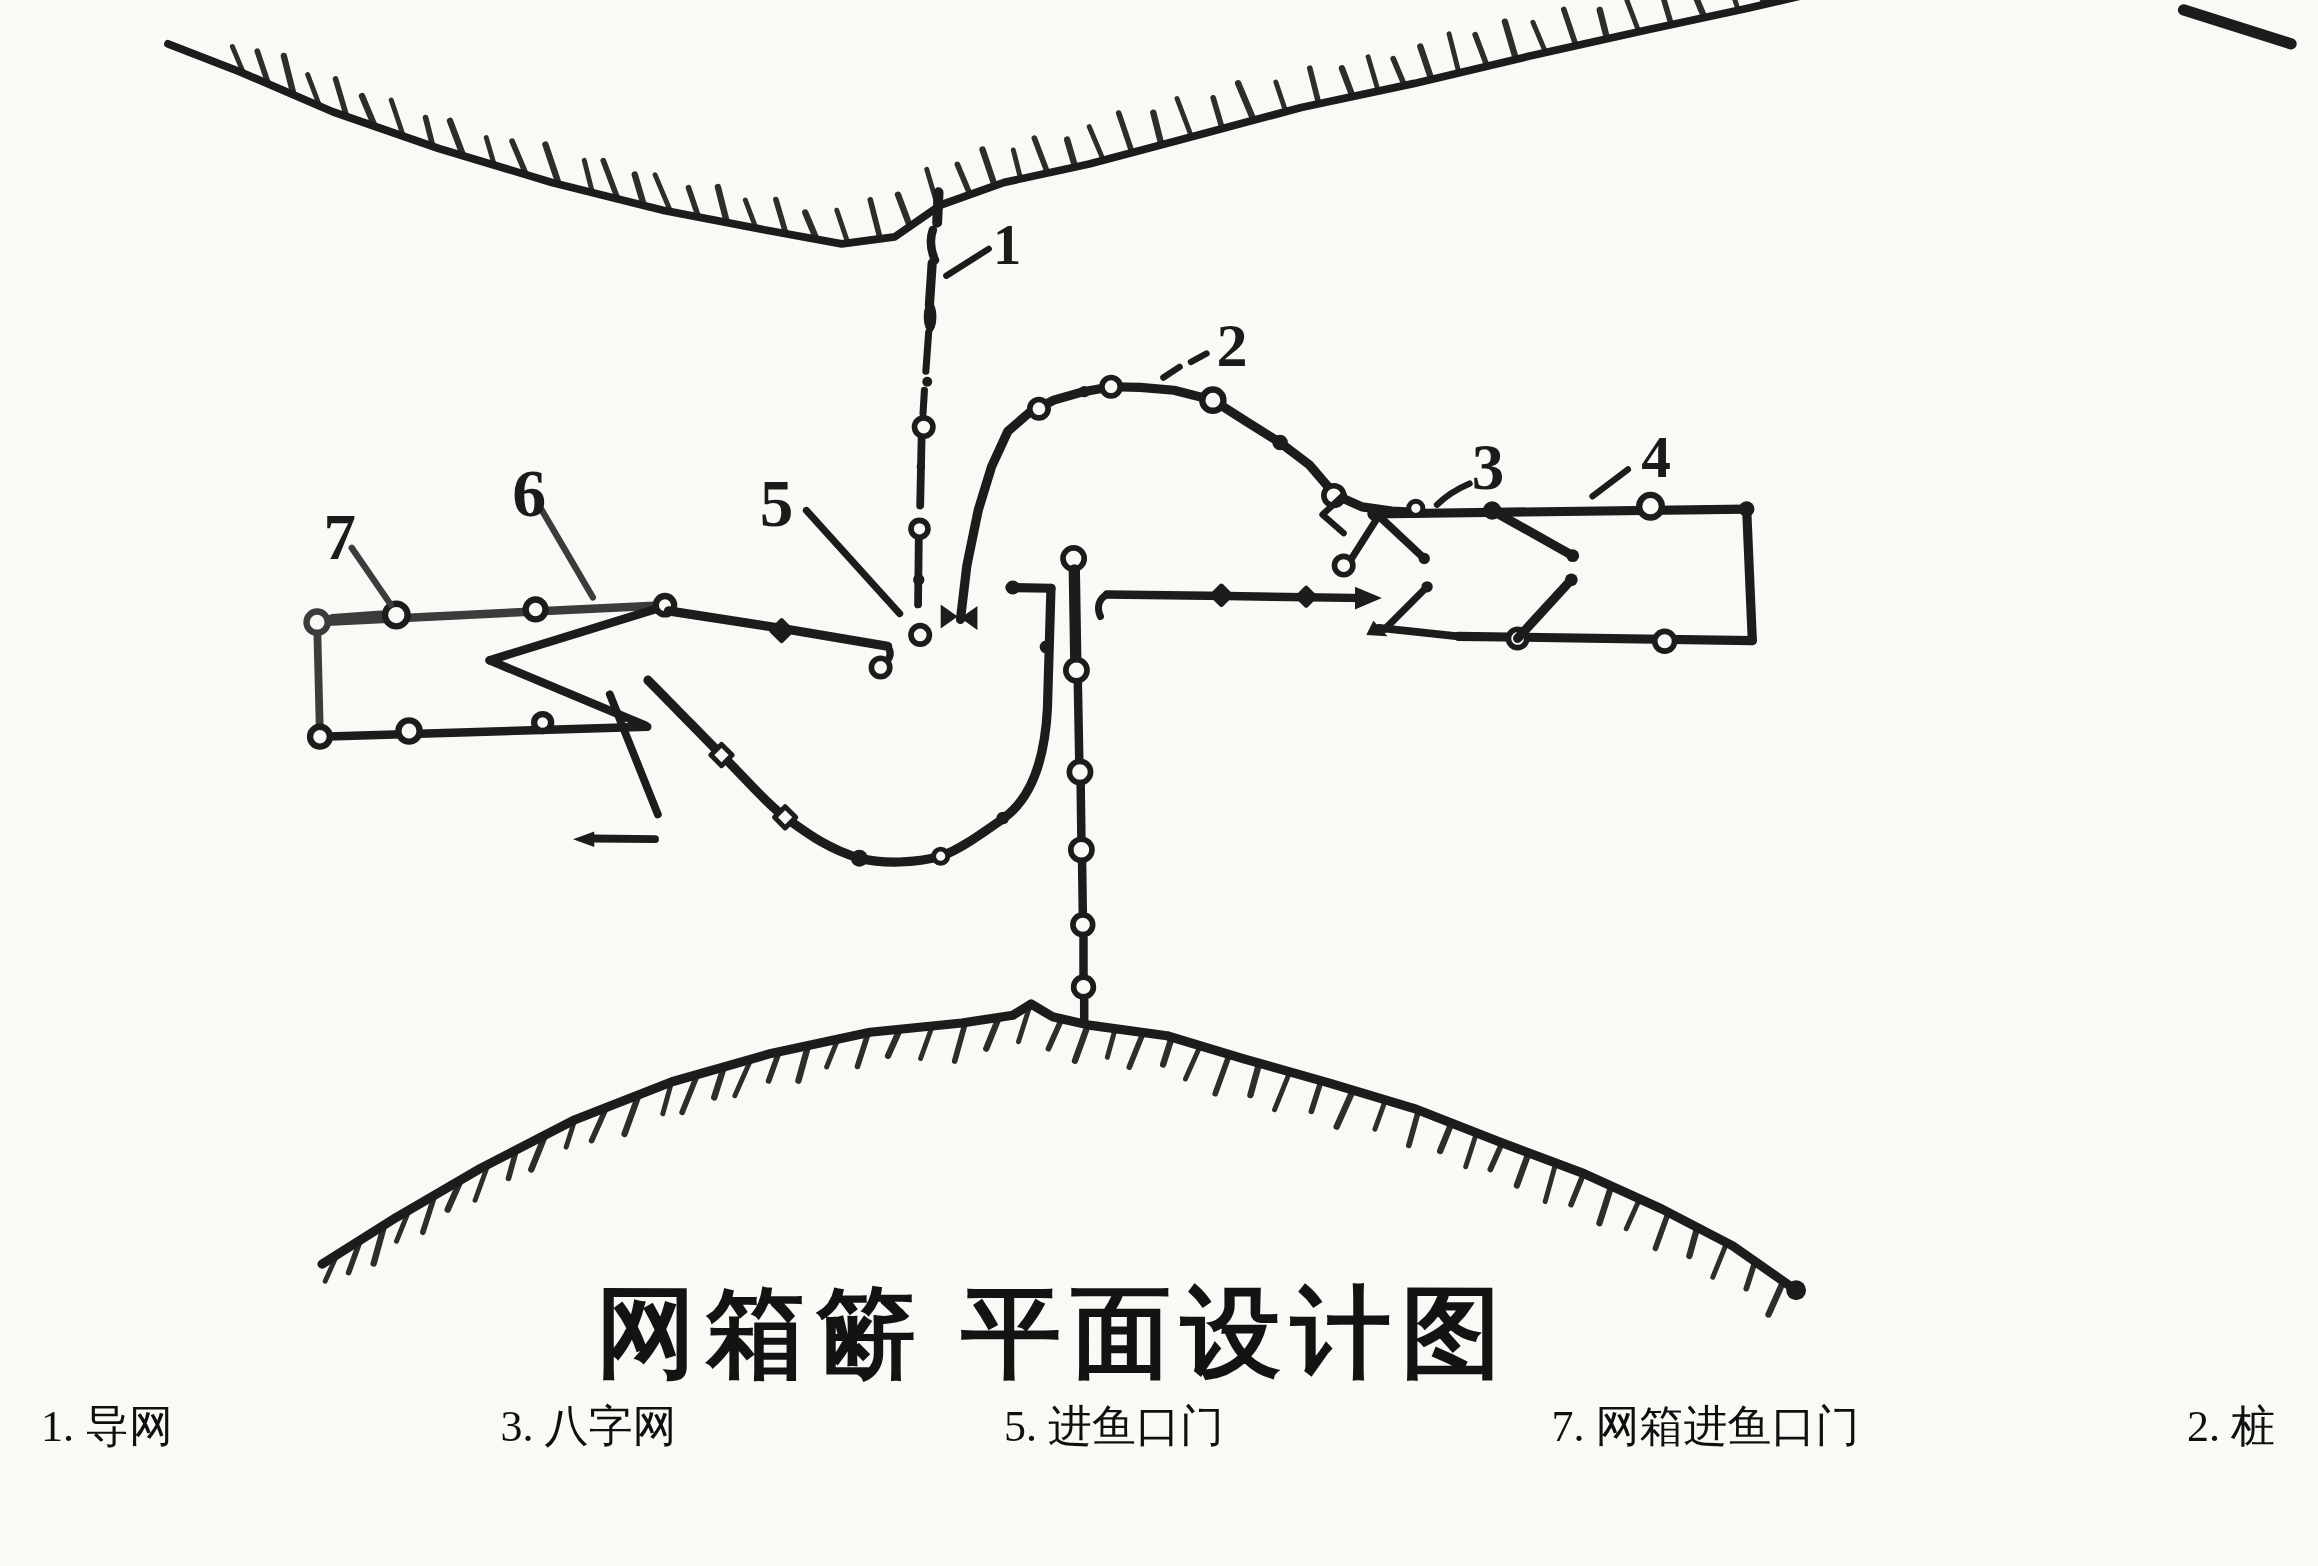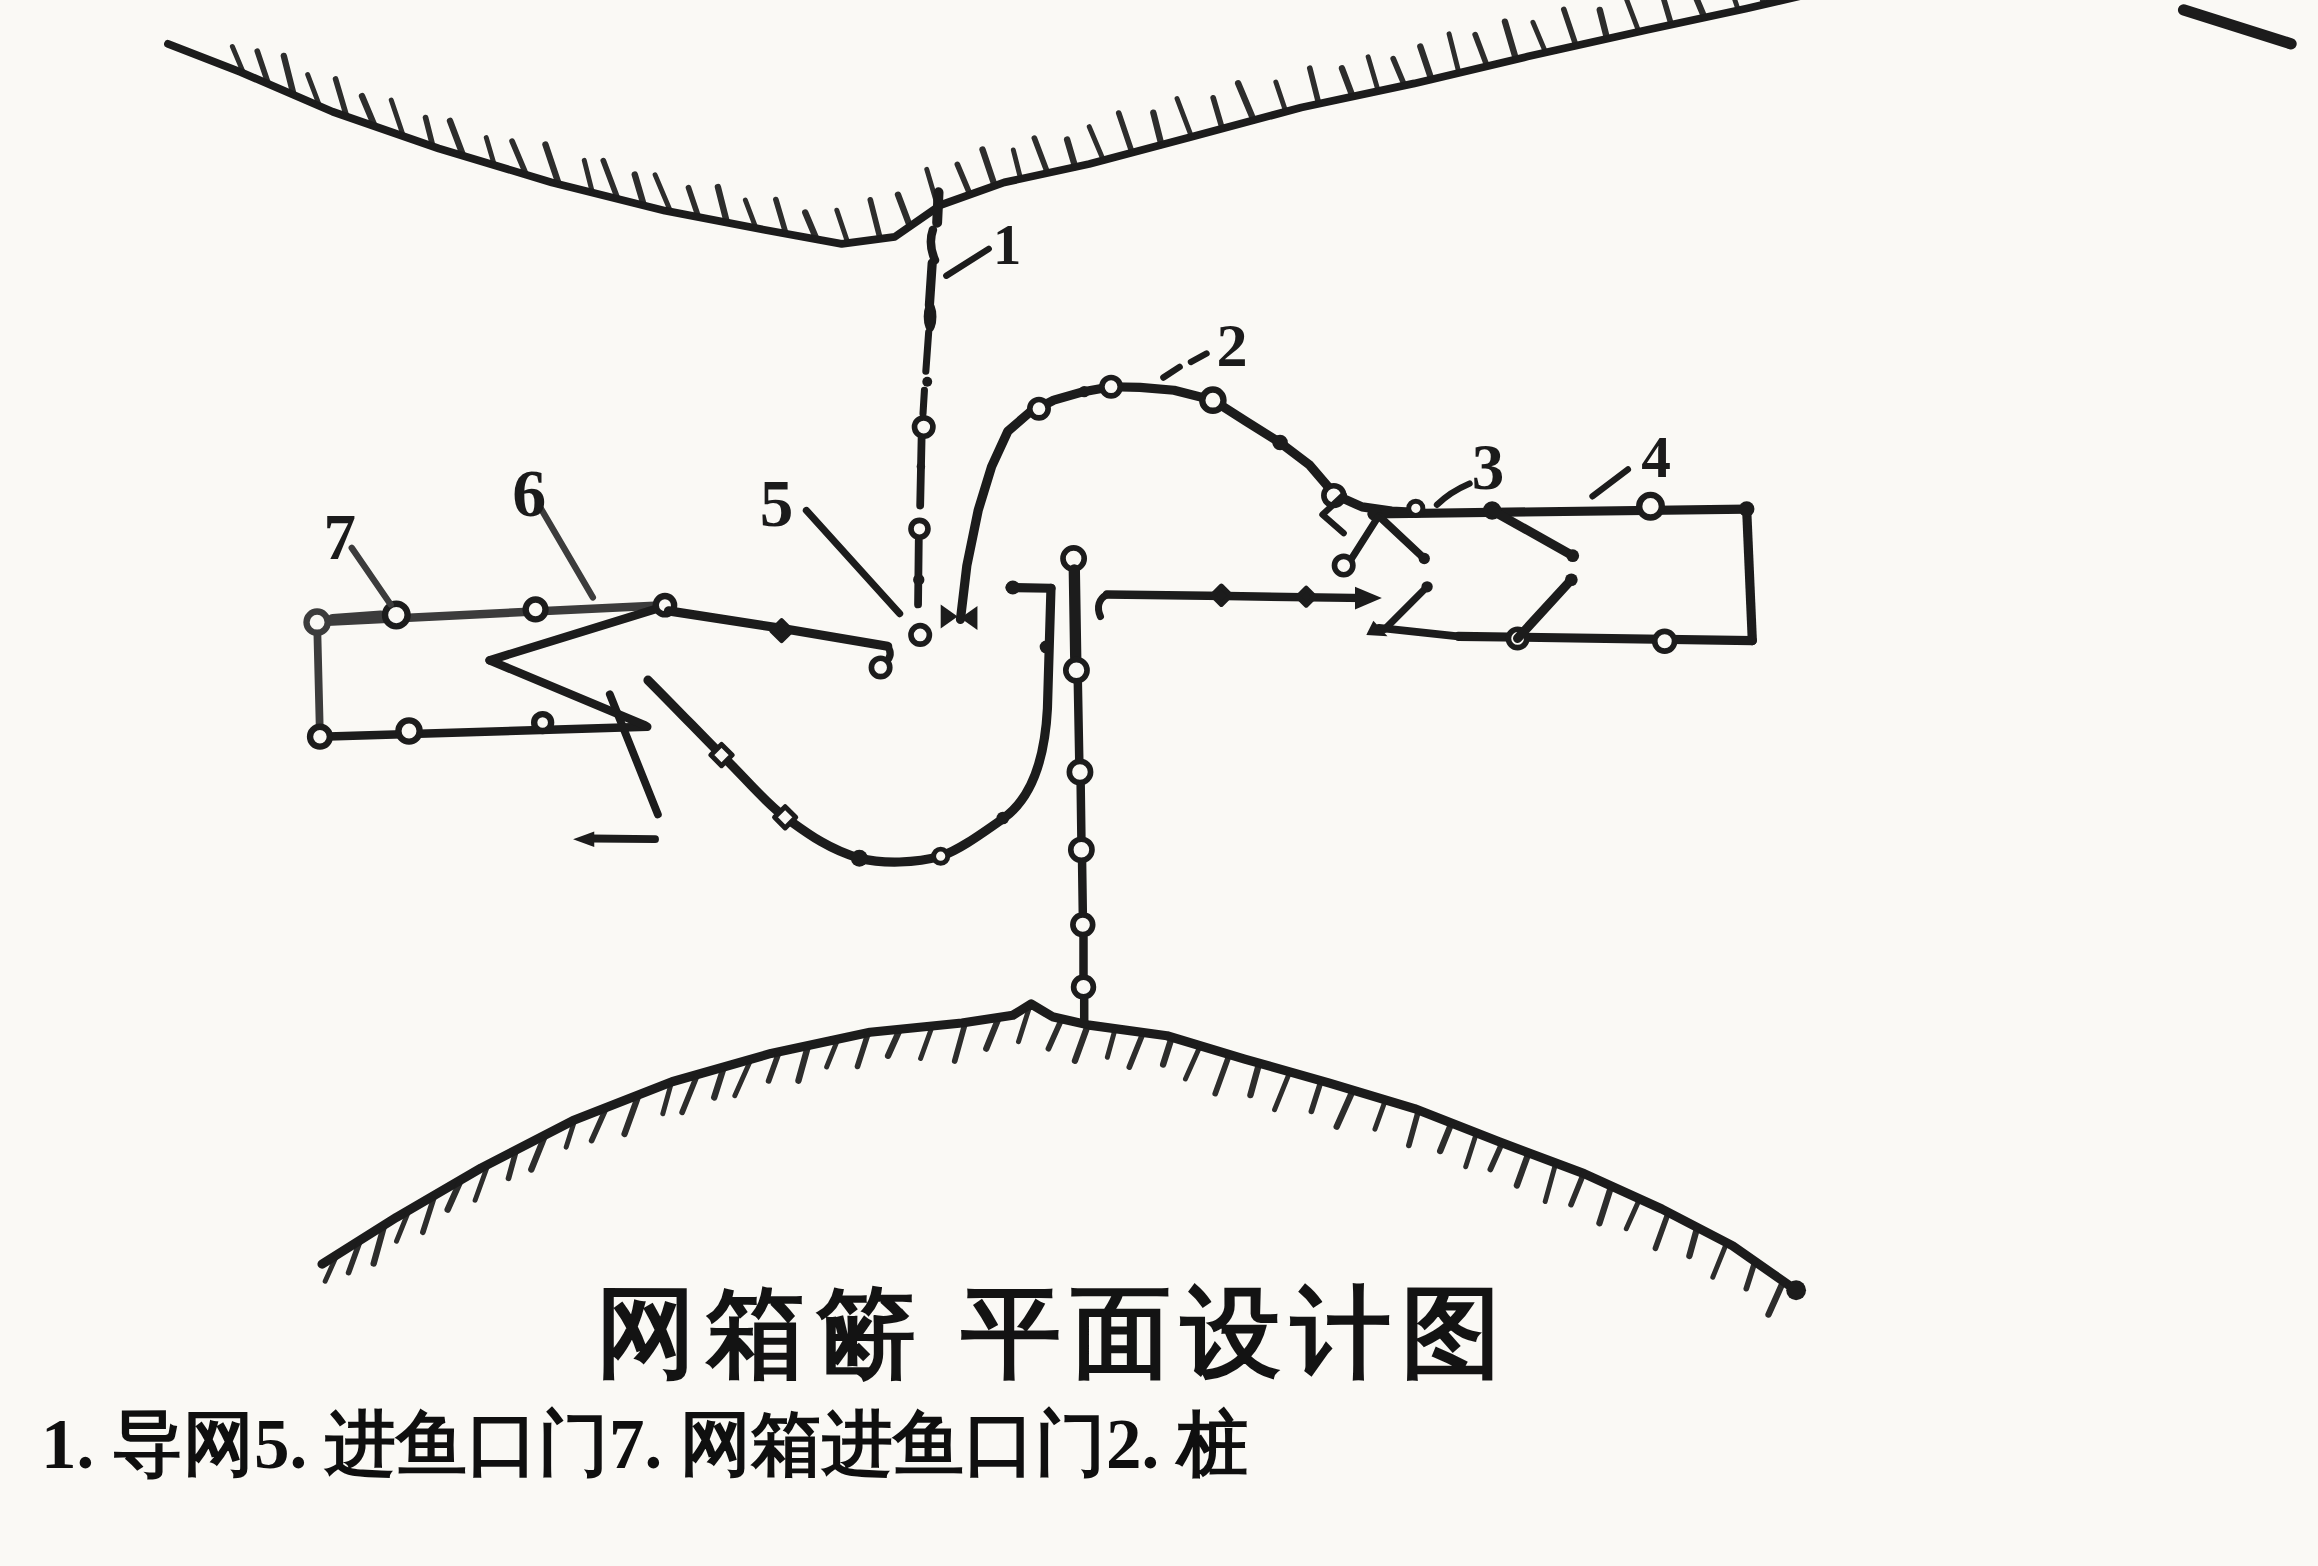--- a/index.html
+++ b/index.html
@@ -4,21 +4,21 @@
 <style>
   html,body{margin:0;padding:0;}
   .page{position:relative;width:2319px;height:1566px;background:#faf9f5;overflow:hidden;
         font-family:"Liberation Serif","DejaVu Serif",serif;}
   svg{position:absolute;left:0;top:0;}
   svg text{font-family:"Liberation Serif","DejaVu Serif",serif;fill:#1b1b1b;font-weight:bold;}
   .title{position:absolute;left:0;top:1267px;width:2319px;text-align:center;
          transform:translateX(-106px);font-size:100px;font-weight:bold;color:#131313;
          letter-spacing:10px;white-space:nowrap;}
   .legend{position:absolute;left:41px;top:1397px;width:2234px;display:flex;
-          justify-content:flex-start;font-size:71px;font-weight:bold;color:#0f0f0f;
+          justify-content:space-between;font-size:44px;font-weight:normal;color:#0f0f0f;
           white-space:nowrap;}
 </style>
 </head>
 <body>
 
 <div class="page">
 
   <svg id="plan" width="2319" height="1566" viewBox="0 0 3279 2215">
     <g id="g-top-shore">
         <path d="M237,62 L340,102 L470,158 L620,210 L780,258 L940,298 L1080,325 L1190,345 L1265,335 L1330,290 L1420,258 L1540,232 L1680,195 L1840,152 L2000,118 L2160,80 L2330,42 L2470,12 L2565,-10" stroke="#1c1c1c" stroke-width="11" fill="none" stroke-linecap="round" stroke-linejoin="round"></path>
@@ -262,18 +262,19 @@
     <text x="2342" y="674" font-size="84" text-anchor="middle">4</text>
     <text x="1098" y="744" font-size="95" text-anchor="middle">5</text>
     <text x="748" y="730" font-size="96" text-anchor="middle">6</text>
     <text x="480" y="790" font-size="92" text-anchor="middle">7</text>
   </svg>
 
   <div class="title">网箱簖 平面设计图</div>
 
   <div class="legend">
     <span>1. 导网</span>
+    <span>3. 八字网</span>
     <span>5. 进鱼口门</span>
     <span>7. 网箱进鱼口门</span>
     <span>2. 桩</span>
   </div>
 </div>
 
 
 </body></html>

